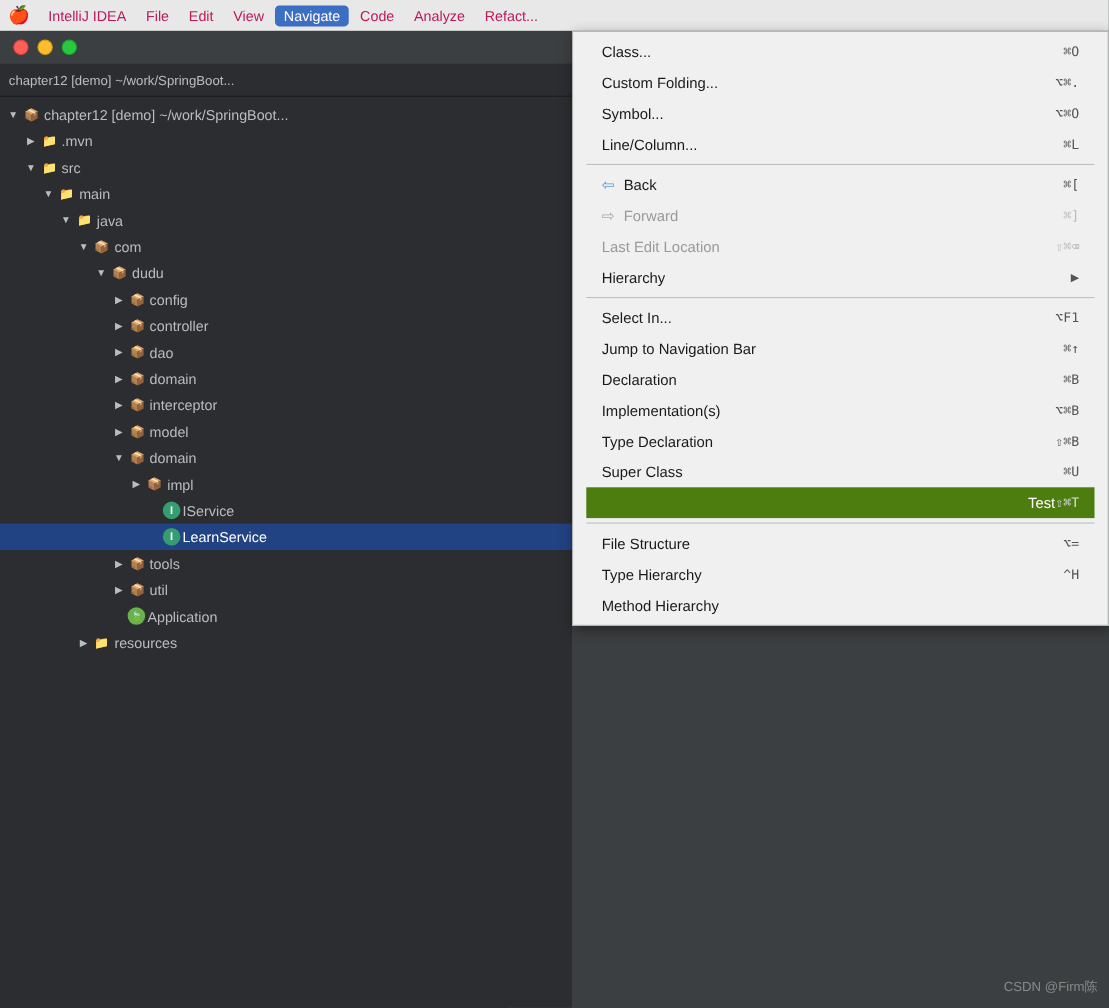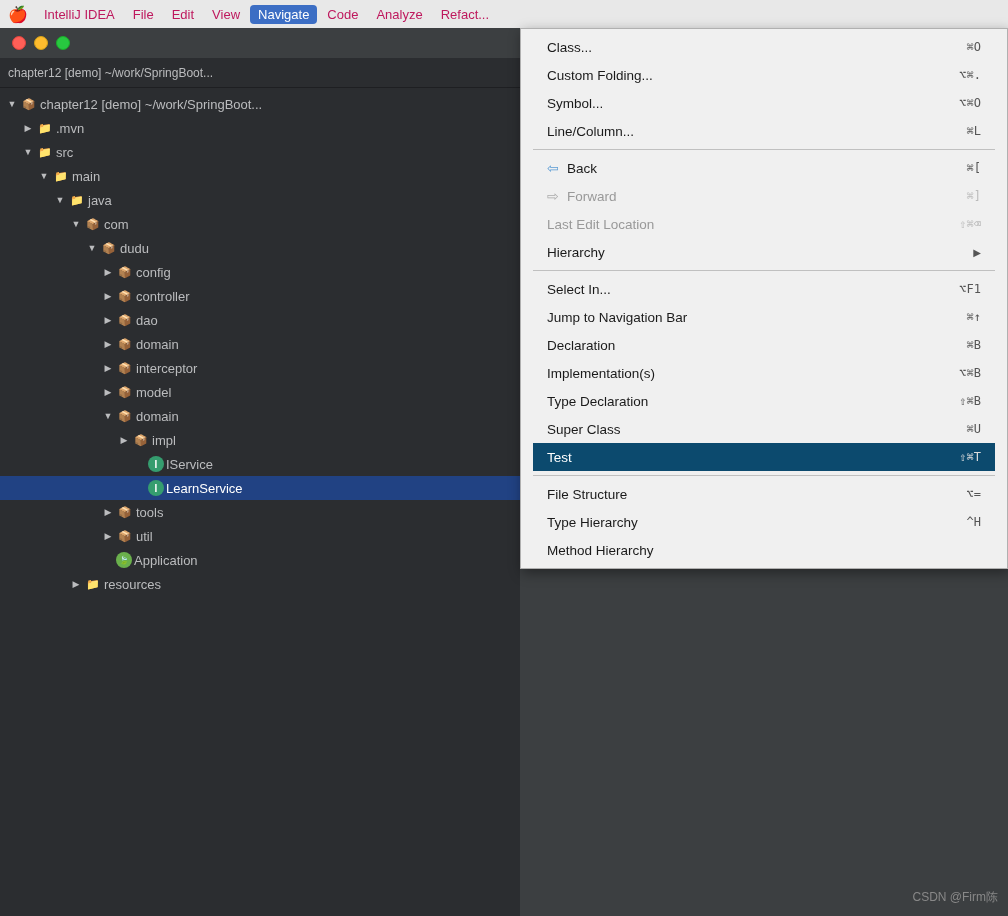--- a/index.html
+++ b/index.html
@@ -152,22 +152,23 @@
       display: flex;
       align-items: center;
       height: 28px;
       padding: 0 14px 0 14px;
       font-size: 13.5px;
       color: #1a1a1a;
       cursor: pointer;
       position: relative;
     }
     .menu-item.highlighted {
-      background: #0c4a6e;
+      background: #4d7c0f;
       color: #fff;
+      text-align: right;
     }
     .menu-item.disabled {
       color: #999;
       cursor: default;
     }
 
     .menu-item-label {
       flex: 1;
     }
     .menu-item-shortcut {

